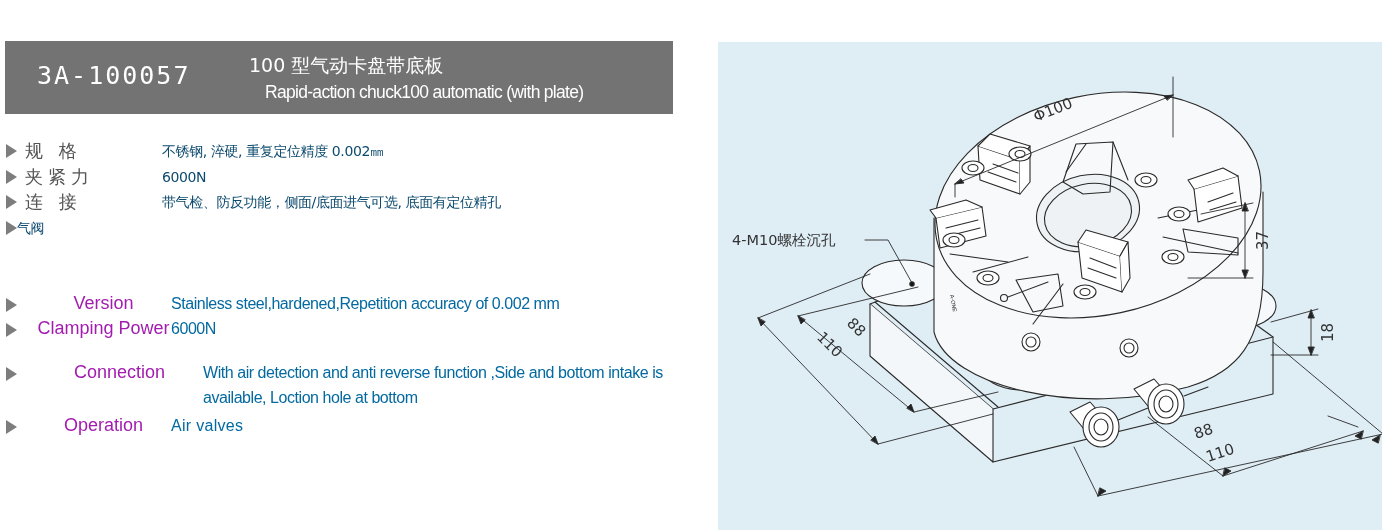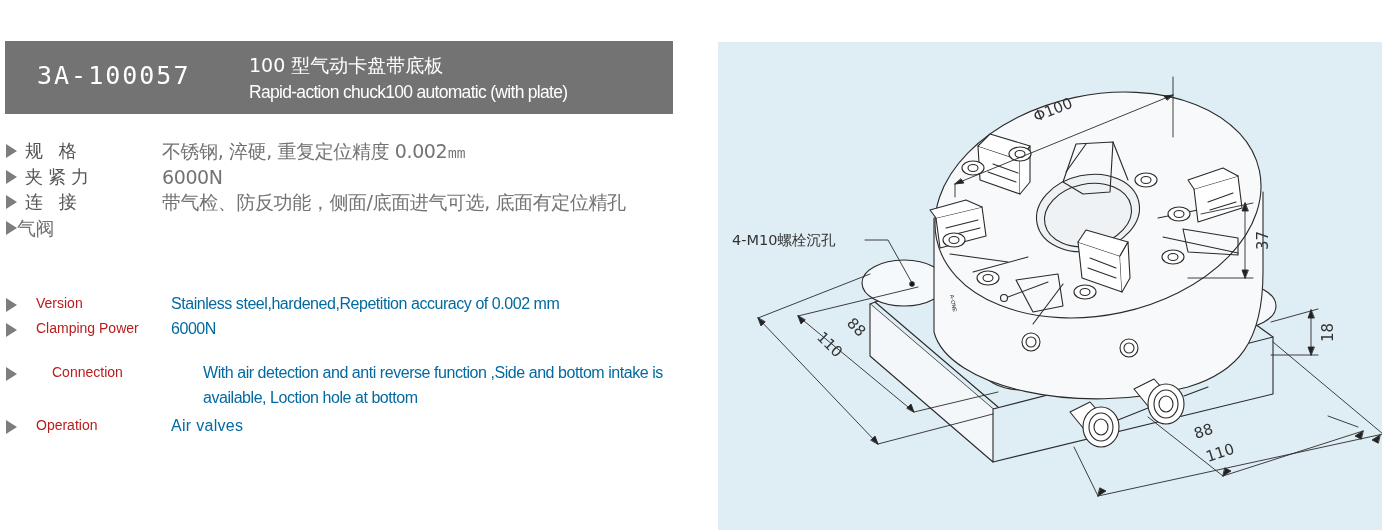--- a/index.html
+++ b/index.html
@@ -13,45 +13,45 @@
     .header-bar .code {
       position: absolute; left: 32px; top: 20px;
       font-family: "DejaVu Sans Mono", "Liberation Mono", monospace;
       font-size: 25px; letter-spacing: 2px; color: #ffffff;
     }
     .header-bar .title-cn {
       position: absolute; left: 244px; top: 12px; font-size: 19px; color: #ffffff;
       font-family: "DejaVu Sans", sans-serif;
     }
     .header-bar .title-en {
-      position: absolute; left: 244px; top: 41px; font-size: 17.5px; color: #ffffff;
+      position: absolute; left: 260px; top: 41px; font-size: 17.5px; color: #ffffff;
       letter-spacing: -0.7px;
     }
 
     .spec-list { position: absolute; left: 0; width: 710px; }
     .spec-list.cn { top: 139px; }
     .spec-list.en { top: 293px; }
     .spec-row { position: relative; display: flex; align-items: flex-start; }
     .spec-list.cn .spec-row { height: 25.5px; }
     .spec-list.en .spec-row { min-height: 22px; }
     .arrow {
       width: 0; height: 0; margin-left: 6px; margin-top: 5px;
       border-top: 7px solid transparent; border-bottom: 7px solid transparent;
       border-left: 11px solid #7d7d7d; flex: 0 0 auto;
     }
     .spec-list.cn .label {
       margin-left: 8px; width: 137px; font-size: 18px; letter-spacing: 5px; color: #555;
       font-family: "DejaVu Sans", sans-serif; line-height: 24px;
     }
     .spec-list.cn .value {
-      font-size: 19px; color: #737373; line-height: 24px; font-family: "DejaVu Sans", sans-serif;
+      font-size: 14px; color: #0c4a6e; line-height: 24px; font-family: "DejaVu Sans", sans-serif;
       letter-spacing: -0.4px;
     }
     .spec-list.en .label {
-      margin-left: 19px; width: 135px; font-size: 14px; color: #b91c1c; line-height: 21px;
+      margin-left: 19px; width: 135px; font-size: 18px; color: #a21caf; line-height: 21px; text-align: center;
     }
     .spec-list.en .value {
       font-size: 16px; color: #0369a1; line-height: 25px; margin-top: -2px; letter-spacing: -0.45px;
     }
     .spec-list.en .spec-row.r1 { height: 25px; }
     .spec-list.en .spec-row.r2 { height: 44px; }
     .spec-list.en .spec-row.r3 { height: 53px; gap: 16px; }
 
     .drawing-panel {
       position: absolute; left: 718px; top: 42px; width: 664px; height: 488px;

